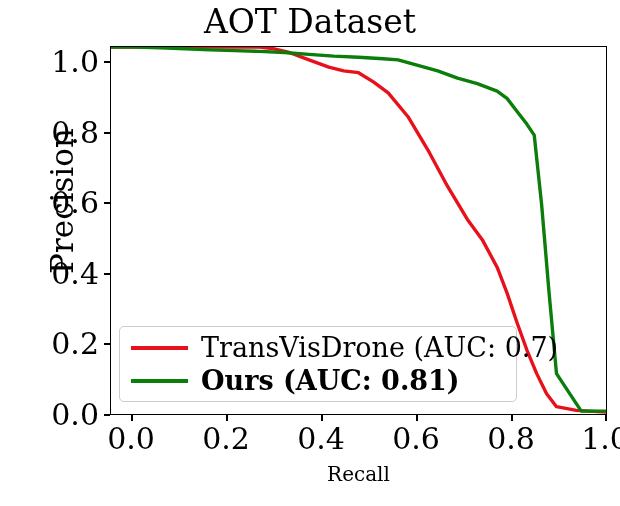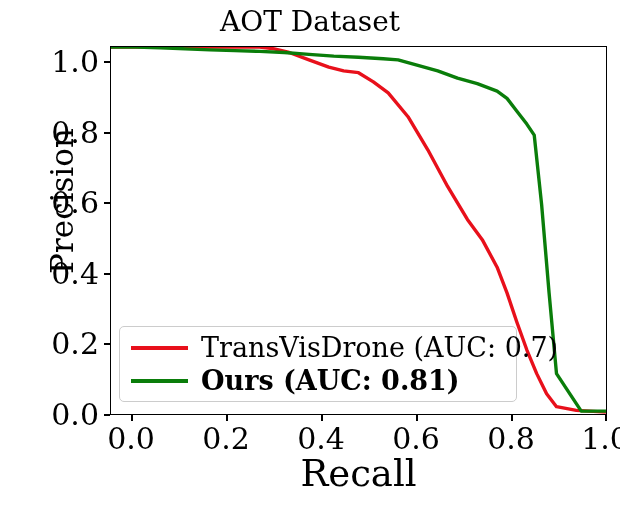--- a/index.html
+++ b/index.html
@@ -19,21 +19,21 @@
     width: 620px;
     height: 506px;
     background: #ffffff;
   }
   #chart-title {
     position: absolute;
     left: 0;
     top: 2px;
     width: 620px;
     text-align: center;
-    font-size: 28px;
+    font-size: 33px;
     line-height: 40px;
     font-family: "DejaVu Serif", "Liberation Serif", serif;
     font-weight: 400;
     color: #000000;
     letter-spacing: 0px;
   }
   
   #plot-area {
     position: absolute;
     left: 110px;
@@ -88,21 +88,21 @@
     margin-top: -15px;
     font-family: "DejaVu Serif", "Liberation Serif", serif;
     color: #000000;
   }
   #xlabel {
     position: absolute;
     left: 110px;
     top: 455px;
     width: 497px;
     text-align: center;
-    font-size: 37px;
+    font-size: 20px;
     line-height: 38px;
     font-family: "DejaVu Serif", "Liberation Serif", serif;
     color: #000000;
   }
   #ylabel {
     position: absolute;
     left: -118px;
     top: 182px;
     width: 360px;
     text-align: center;

